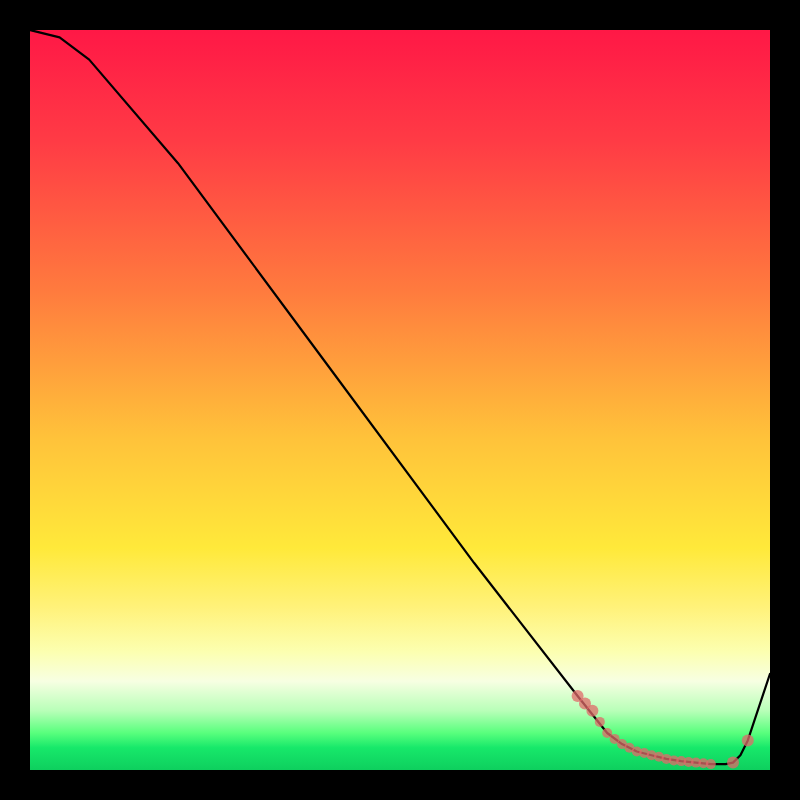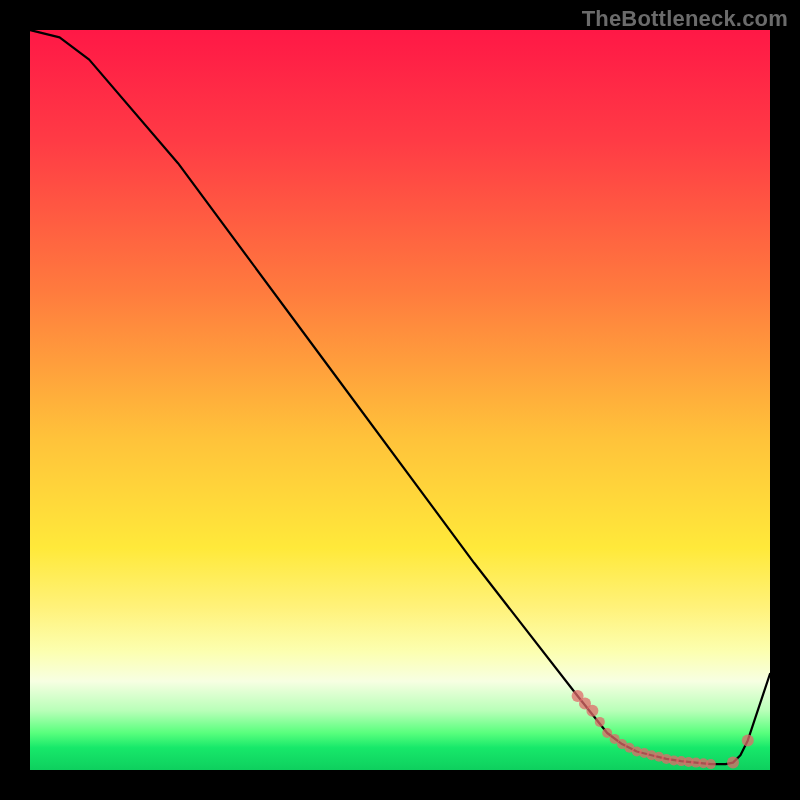--- a/index.html
+++ b/index.html
@@ -66,21 +66,20 @@
   .marker {
     fill: #e06a6a;   
     fill-opacity: 0.75;
     stroke: none;
   }
 </style>
 </head>
 <body>
 
 <div class="frame">
-  <div class="watermark">TheBottleneck.com</div>
 
   <div class="plot">
     <svg id="chart-svg" width="740" height="740" viewBox="0 0 740 740">
       <path id="curve-path" class="curve" d="M0.0 0.0 L29.6 7.4 L59.2 29.6 L148.0 133.2 L296.0 333.0 L444.0 532.8 L547.6 666.0 L577.2 703.0 L592.0 714.1 L606.8 721.5 L621.6 725.2 L636.4 728.9 L651.2 731.1 L666.0 732.6 L680.8 734.1 L695.6 734.1 L703.0 732.6 L710.4 725.2 L717.8 710.4 L725.2 688.2 L740.0 643.8"></path>
       <g id="markers-group">
           <circle cx="547.6" cy="666.0" r="6" class="marker"></circle>
           <circle cx="555.0" cy="673.4" r="6" class="marker"></circle>
           <circle cx="562.4" cy="680.8" r="6" class="marker"></circle>
           <circle cx="569.8" cy="691.9" r="5" class="marker"></circle>
           <circle cx="577.2" cy="703.0" r="5" class="marker"></circle>

